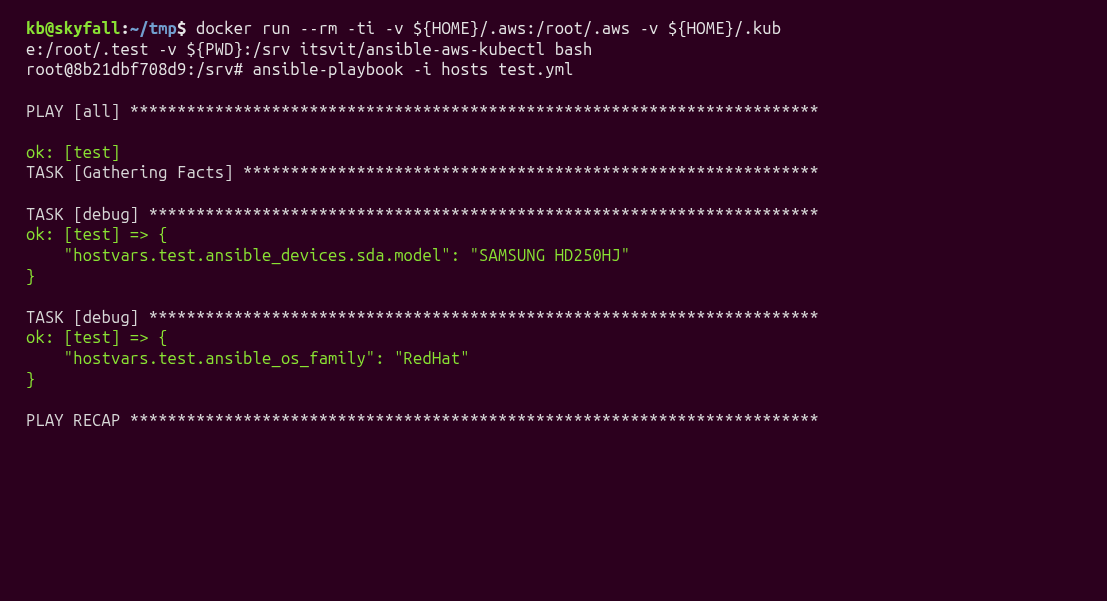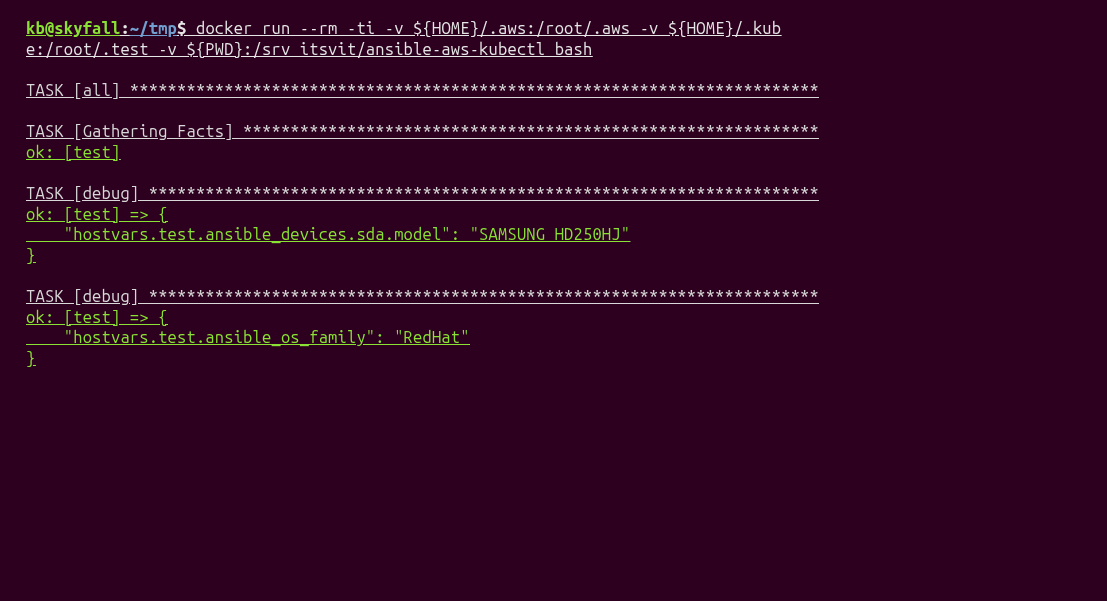--- a/index.html
+++ b/index.html
@@ -1,15 +1,15 @@
 <!DOCTYPE html>
 <html><head>
 <meta charset="utf-8">
 <style>
-  * { margin: 0; padding: 0; box-sizing: border-box; text-decoration: underline; }
+  * { margin: 0; padding: 0; box-sizing: border-box; }
   body {
     background: #2c001e;
     font-family: 'Ubuntu Mono', 'DejaVu Sans Mono', 'Consolas', monospace;
     font-size: 16.5px;
     line-height: 1.25;
     color: #e6e6e6;
     padding: 18px 26px;
     width: 1107px;
     height: 601px;
     overflow: hidden;
@@ -28,40 +28,42 @@
 </style>
 </head>
 <body>
 
 <div>
 
   <div class="line"><span class="user">kb@skyfall</span><span class="colon">:</span><span class="path">~/tmp</span><span class="dollar">$ </span><span class="cmd">docker run --rm -ti -v ${HOME}/.aws:/root/.aws -v ${HOME}/.kub</span></div>
 
   <div class="line cmd">e:/root/.test -v ${PWD}:/srv itsvit/ansible-aws-kubectl bash</div>
 
+  <div class="line cmd">root@8b21dbf708d9:/srv# ansible-playbook -i hosts test.yml</div>
 
   <div class="blank"></div>
 
-  <div class="line heading">TASK [all] *************************************************************************</div>
+  <div class="line heading">PLAY [all] *************************************************************************</div>
 
   <div class="blank"></div>
 
+  <div class="line ok">ok: [test]</div>
   <div class="line heading">TASK [Gathering Facts] *************************************************************</div>
-  <div class="line ok">ok: [test]</div>
 
   <div class="blank"></div>
 
   <div class="line heading">TASK [debug] ***********************************************************************</div>
   <div class="line ok">ok: [test] =&gt; {</div>
   <div class="line ok">    "hostvars.test.ansible_devices.sda.model": "SAMSUNG HD250HJ"</div>
   <div class="line ok">}</div>
 
   <div class="blank"></div>
 
   <div class="line heading">TASK [debug] ***********************************************************************</div>
   <div class="line ok">ok: [test] =&gt; {</div>
   <div class="line ok">    "hostvars.test.ansible_os_family": "RedHat"</div>
   <div class="line ok">}</div>
 
   <div class="blank"></div>
 
+  <div class="line heading">PLAY RECAP *************************************************************************</div>
 
 </div>
 
 </body></html>

